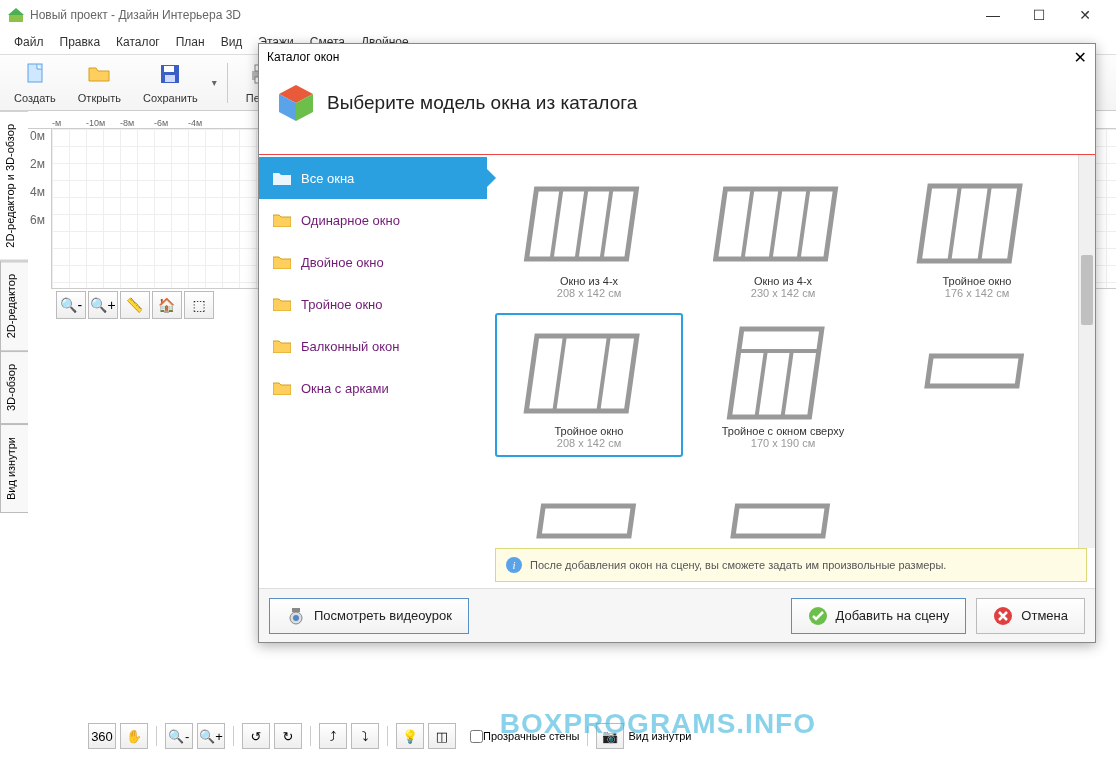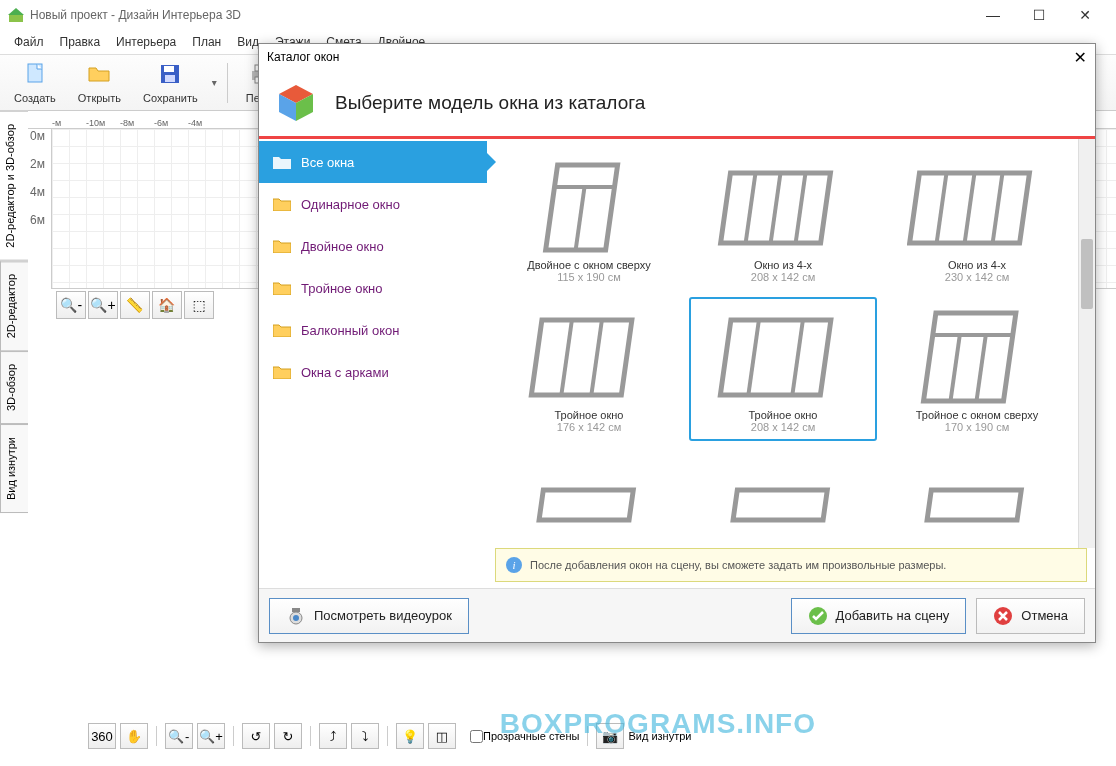--- a/index.html
+++ b/index.html
@@ -39,24 +39,24 @@
 .bottom-toolbar .bb { width: 28px; height: 26px; border: 1px solid #bbb; background: linear-gradient(#fff,#eee); display: flex; align-items: center; justify-content: center; font-size: 13px; }
 .bottom-toolbar .bbsep { width: 1px; height: 20px; background: #ccc; margin: 0 4px; }
 .bottom-check { font-size: 11px; display: flex; align-items: center; margin-left: 10px; }
 
 .watermark { position: absolute; bottom: 20px; right: 300px; font-size: 28px; font-weight: bold; color: rgba(60, 180, 220, 0.6); font-family: Arial; letter-spacing: 1px; }
 
 
 .dialog { position: absolute; left: 258px; top: 43px; width: 838px; height: 600px; background: #fff; border: 1px solid #888; box-shadow: 0 3px 12px rgba(0,0,0,0.3); z-index: 50; display: flex; flex-direction: column; }
 .dlg-title { height: 26px; display: flex; align-items: center; padding: 0 8px; font-size: 12px; }
 .dlg-title .dx { margin-left: auto; font-size: 16px; font-family: Arial; }
-.dlg-head { height: 66px; display: flex; align-items: center; padding: 0 16px; gap: 18px; }
+.dlg-head { height: 66px; display: flex; align-items: center; padding: 0 16px; gap: 10px; }
 .dlg-head .cube { width: 42px; height: 42px; }
 .dlg-head h2 { font-size: 19px; font-weight: normal; color: #222; }
-.dlg-body { flex: 1; display: flex; border-top: 3px solid #ef4444; overflow: hidden; }
+.dlg-body { flex: 1; display: flex; border-top: 1px solid #ef4444; overflow: hidden; margin-top: 18px; }
 .dlg-cats { width: 228px; background: #fff; padding-top: 2px; }
 .cat { display: flex; align-items: center; height: 42px; padding: 0 14px; gap: 10px; font-size: 13px; color: #701a75; }
 .cat.active { background: #2aa0e0; color: #fff; position: relative; }
 .cat.active::after { content:''; position:absolute; right:-9px; top:50%; margin-top:-9px; width:0; height:0; border-top:9px solid transparent; border-bottom:9px solid transparent; border-left:9px solid #2aa0e0; }
 .cat .fld { width: 18px; height: 14px; }
 
 .dlg-grid { flex: 1; position: relative; overflow: hidden; }
 .grid-wrap { display: grid; grid-template-columns: repeat(3, 1fr); gap: 6px; padding: 8px 24px 8px 8px; }
 .gitem { display: flex; flex-direction: column; align-items: center; padding: 6px; border: 2px solid transparent; border-radius: 3px; }
 .gitem.sel { border-color: #2aa0e0; }
@@ -86,21 +86,21 @@
   <span>Новый проект - Дизайн Интерьера 3D</span>
   <div class="spacer"></div>
   <div class="winbtn">—</div>
   <div class="winbtn">☐</div>
   <div class="winbtn">✕</div>
 </div>
 
 <div class="menubar">
   <span>Файл</span>
   <span>Правка</span>
-  <span>Интерьера</span>
+  <span>Каталог</span>
   <span>План</span>
   <span>Вид</span>
   <span>Этажи</span>
   <span>Смета</span>
   <span>Двойное</span>
 </div>
 
 <div class="toolbar">
   <div class="tbtn">
     <svg class="ticon" viewBox="0 0 24 24">
@@ -252,31 +252,20 @@
       <div class="cat">
           <svg class="fld" viewBox="0 0 18 14">
             <path d="M0 2h6l2 2h10v10H0z" fill="#ffcf5e" stroke="#d4a020"></path>
           </svg>
           <span>Окна с арками</span>
         </div>
     </div>
 
     <div class="dlg-grid">
       <div class="grid-wrap">
-        <div class="gitem">
-          <svg class="wthumb" viewBox="0 0 140 100">
-              <g transform="skewX(-8)">
-                <rect x="40" y="10" width="60" height="85" fill="#fff" stroke="#999" stroke-width="5"></rect>
-                <line x1="40" y1="32" x2="100" y2="32" stroke="#999" stroke-width="4"></line>
-                <line x1="70" y1="32" x2="70" y2="95" stroke="#999" stroke-width="4"></line>
-              </g>
-            </svg>
-          <div class="gname">Двойное с окном сверху</div>
-            <div class="gdim">115 x 190 см</div>
-        </div>
         <div class="gitem">
           <svg class="wthumb" viewBox="0 0 140 100">
               <g transform="skewX(-8)">
                 <rect x="20" y="18" width="100" height="70" fill="#fff" stroke="#999" stroke-width="5"></rect>
                 <line x1="45" y1="18" x2="45" y2="88" stroke="#999" stroke-width="4"></line>
                 <line x1="70" y1="18" x2="70" y2="88" stroke="#999" stroke-width="4"></line>
                 <line x1="95" y1="18" x2="95" y2="88" stroke="#999" stroke-width="4"></line>
               </g>
             </svg>
           <div class="gname">Окно из 4-х</div>

